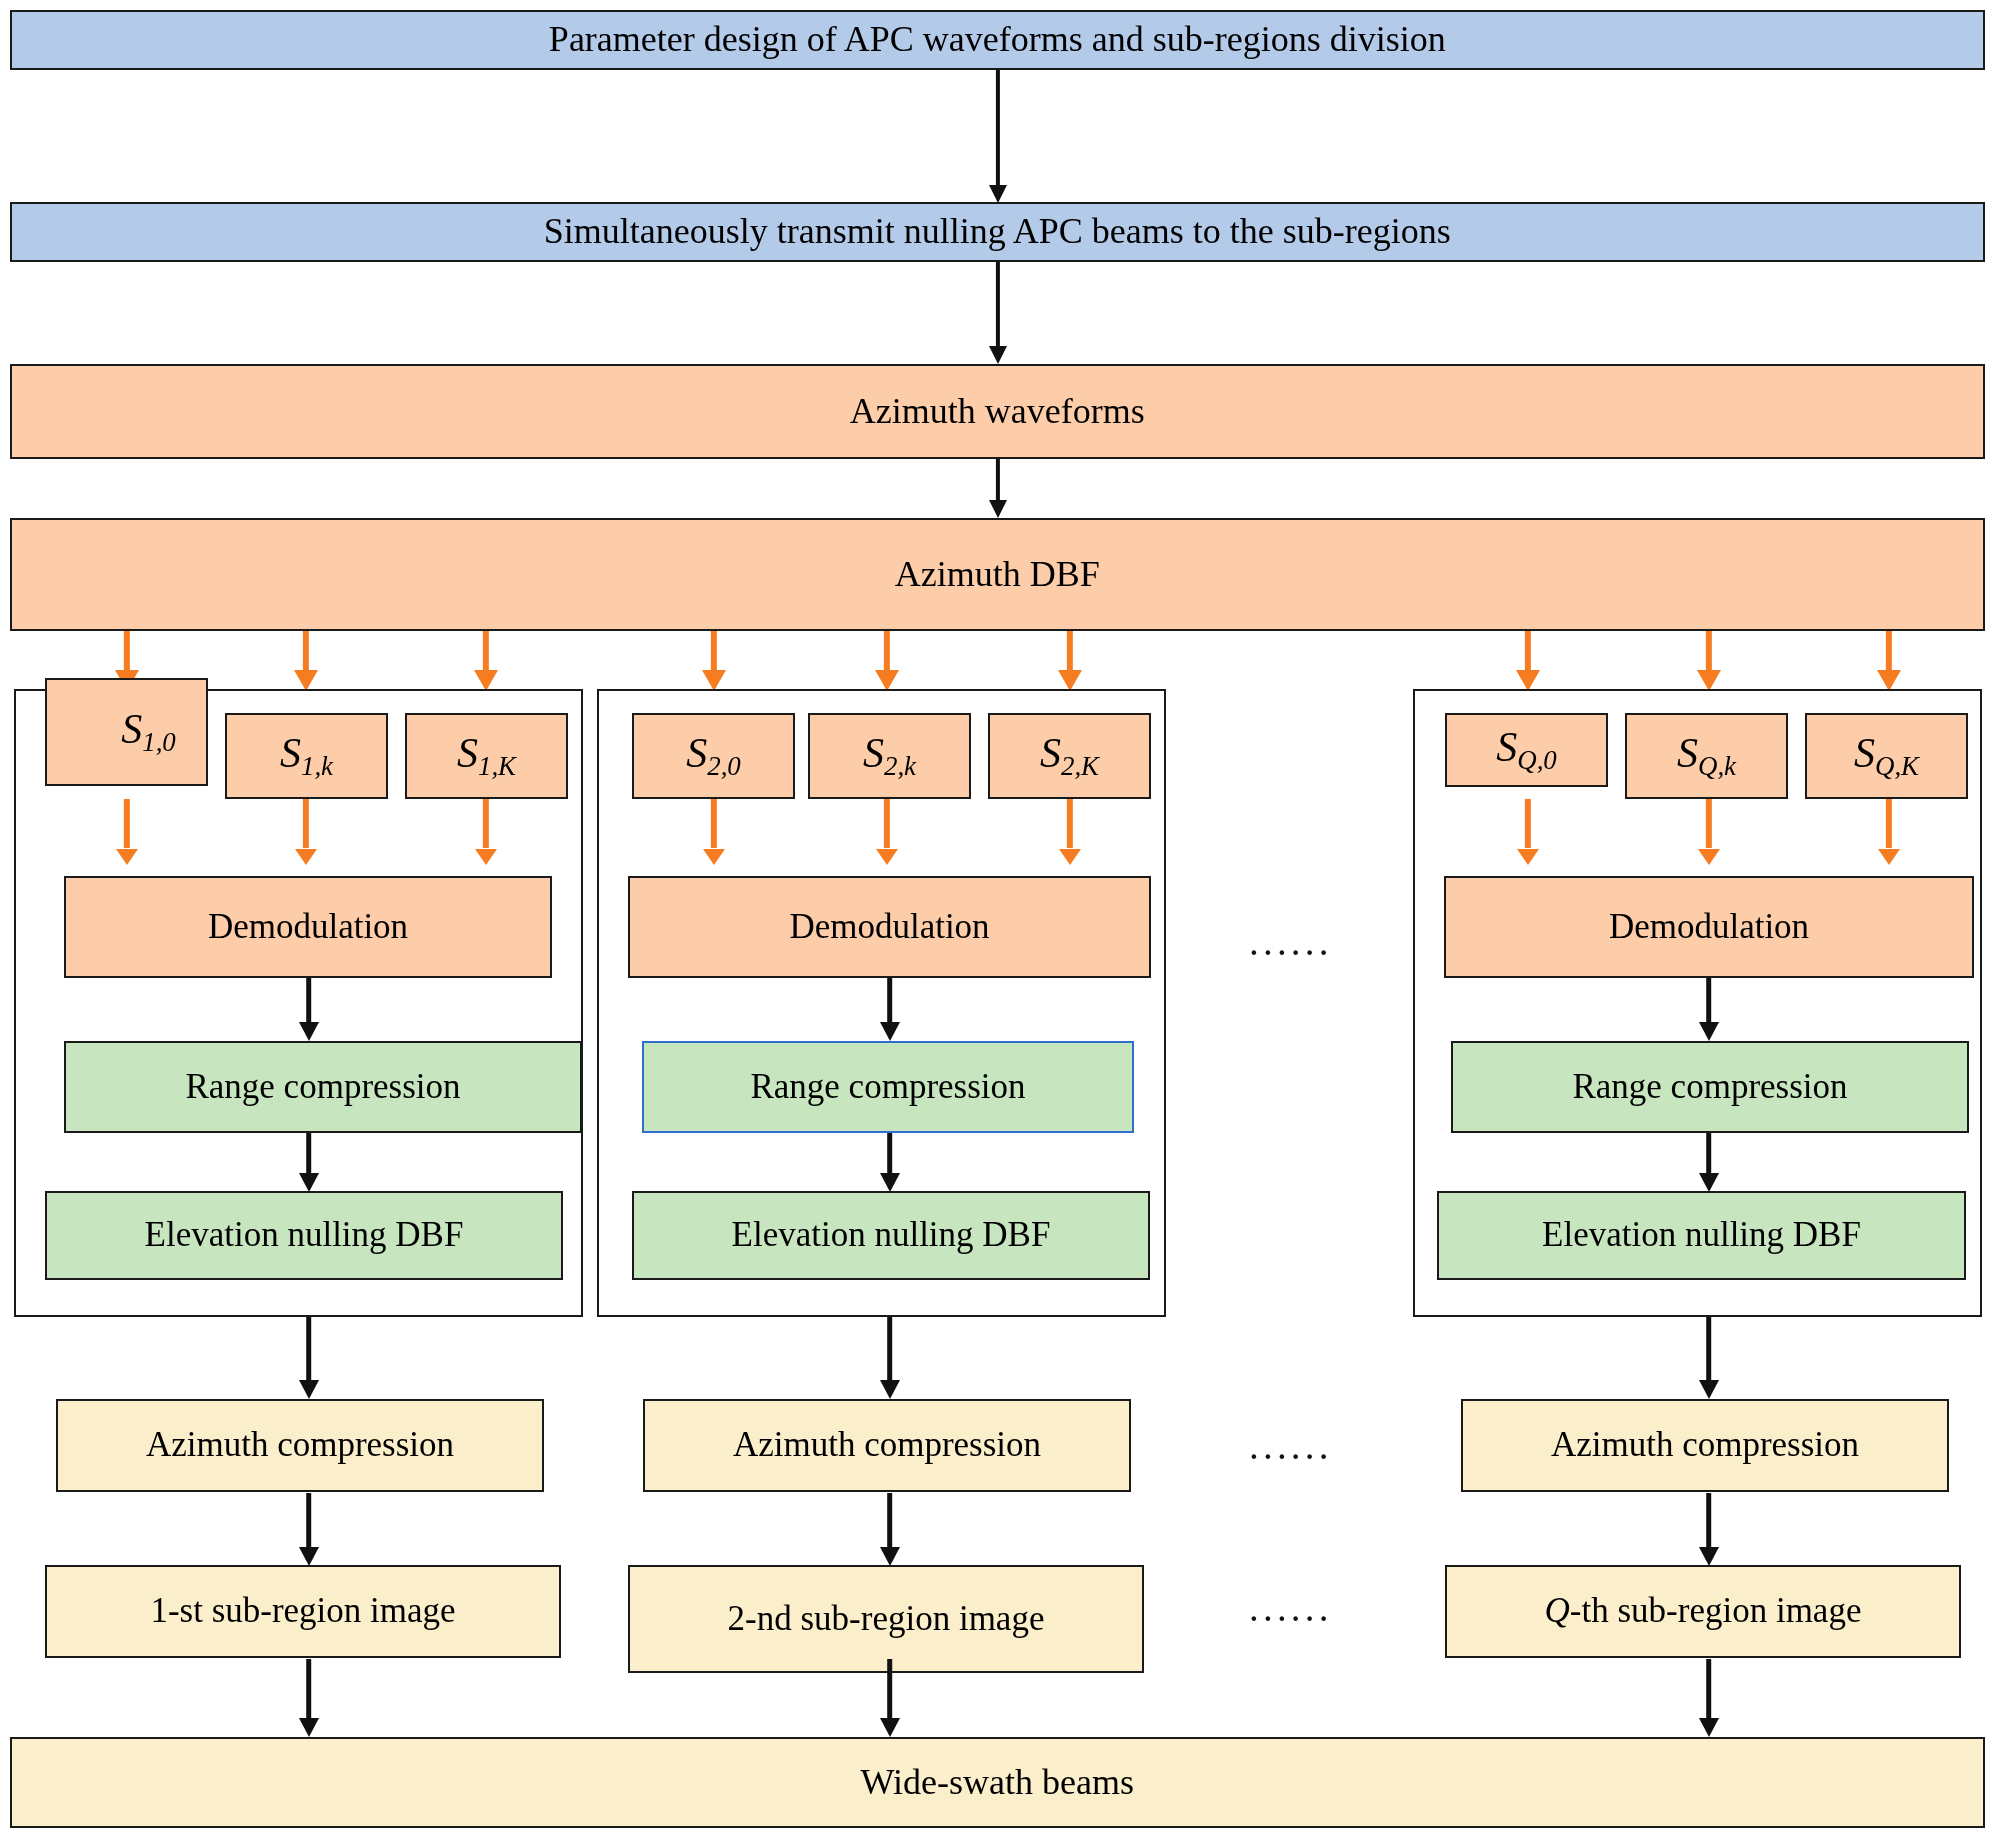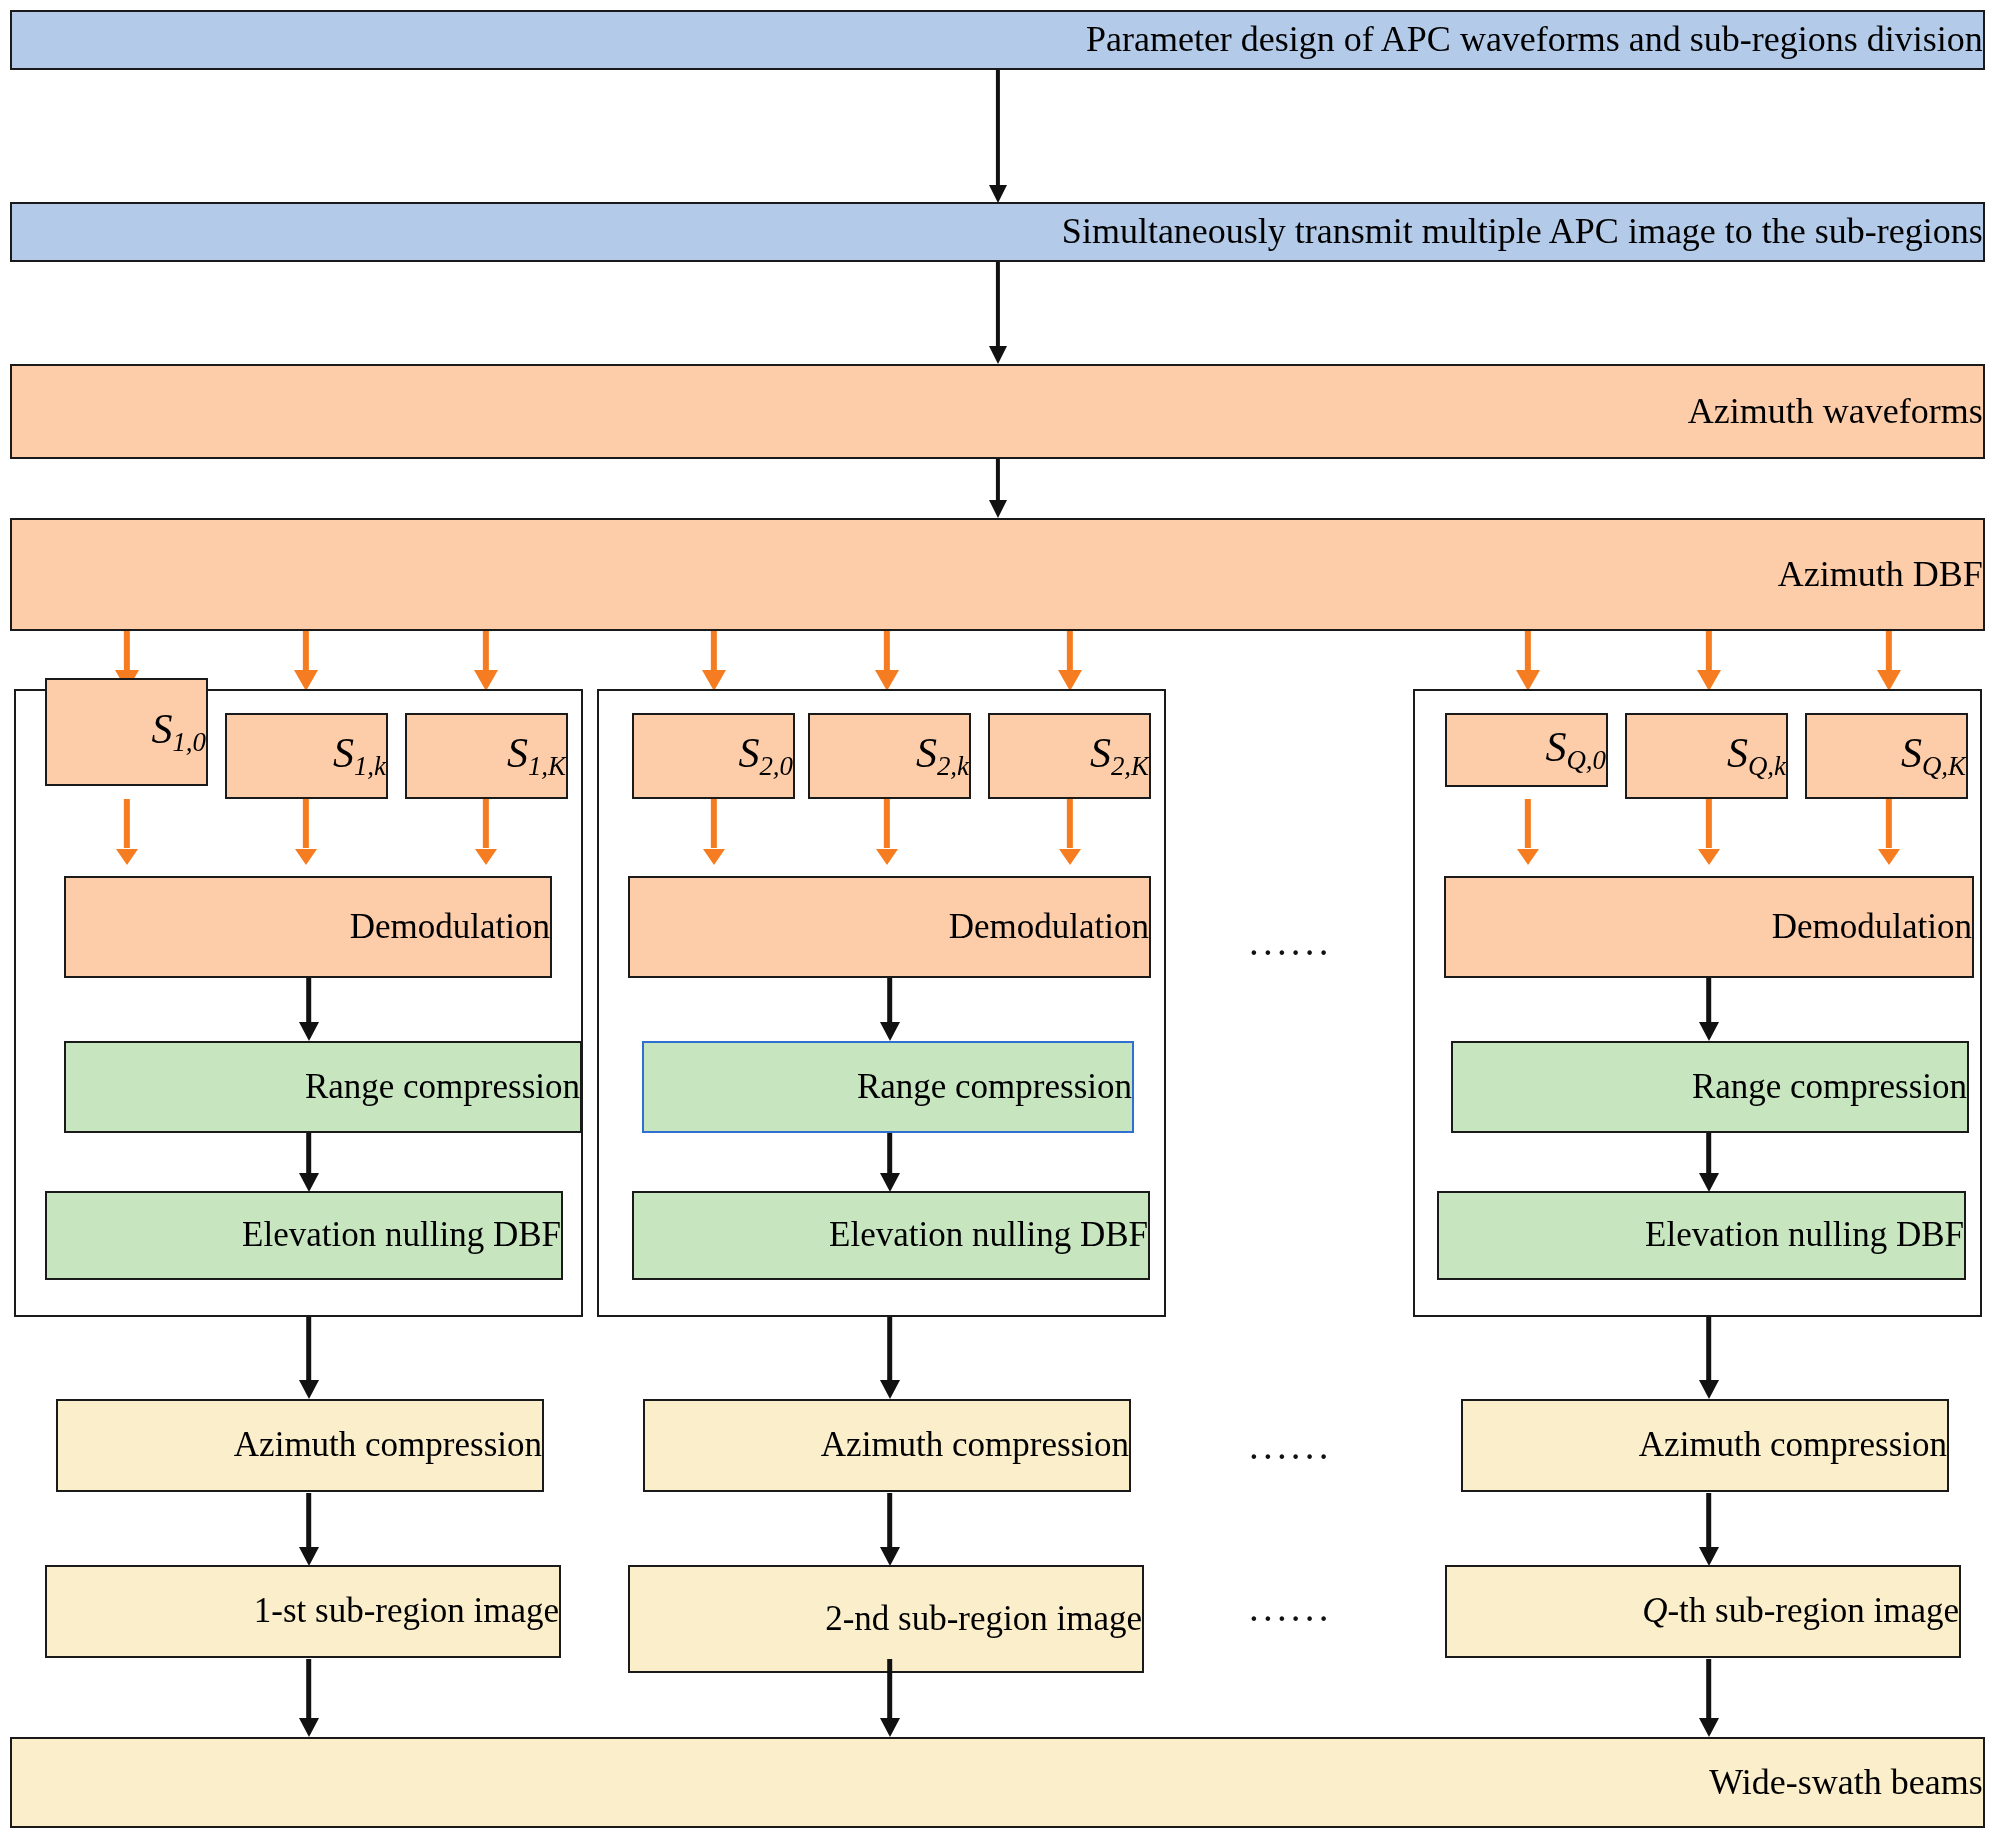--- a/index.html
+++ b/index.html
@@ -10,21 +10,21 @@
     position:relative;
     overflow:hidden;
   }
   .stage{position:relative;width:1995px;height:1846px;}
 
   
   .box{
     position:absolute;
     box-sizing:border-box;
     border:2.8px solid #1a1a1a;
-    display:flex;align-items:center;justify-content:flex-end;
+    display:flex;align-items:center;justify-content:center;
     text-align:center;
     line-height:1.05;
     white-space:nowrap;
   }
   .blue  {background:#b3cbe9;}
   .orange{background:#fdcdaa;}
   .green {background:#c7e6c0;}
   .cream {background:#fbeecb;}
   .blue-outline{border-color:#2f6fd0;}
 
@@ -93,21 +93,21 @@
   <div class="box blue t-head" style="left:9.8px;top:9.8px;width:1975px;height:60px;">
     <span>Parameter design of APC waveforms and sub-regions division</span>
   </div>
 
   <div class="arr thin" style="left:987px;top:70px;width:21px;height:133px;">
     <div class="shaft"></div>
       <div class="head"></div>
   </div>
 
   <div class="box blue t-head" style="left:9.8px;top:202px;width:1975px;height:60px;">
-    <span>Simultaneously transmit multiple APC image to the sub-regions</span>
+    <span>Simultaneously transmit nulling APC beams to the sub-regions</span>
   </div>
 
   <div class="arr thin" style="left:987px;top:262px;width:21px;height:102px;">
     <div class="shaft"></div>
       <div class="head"></div>
   </div>
 
   <div class="box orange t-band" style="left:9.8px;top:364px;width:1975px;height:95px;">
     <span>Azimuth waveforms</span>
   </div>

